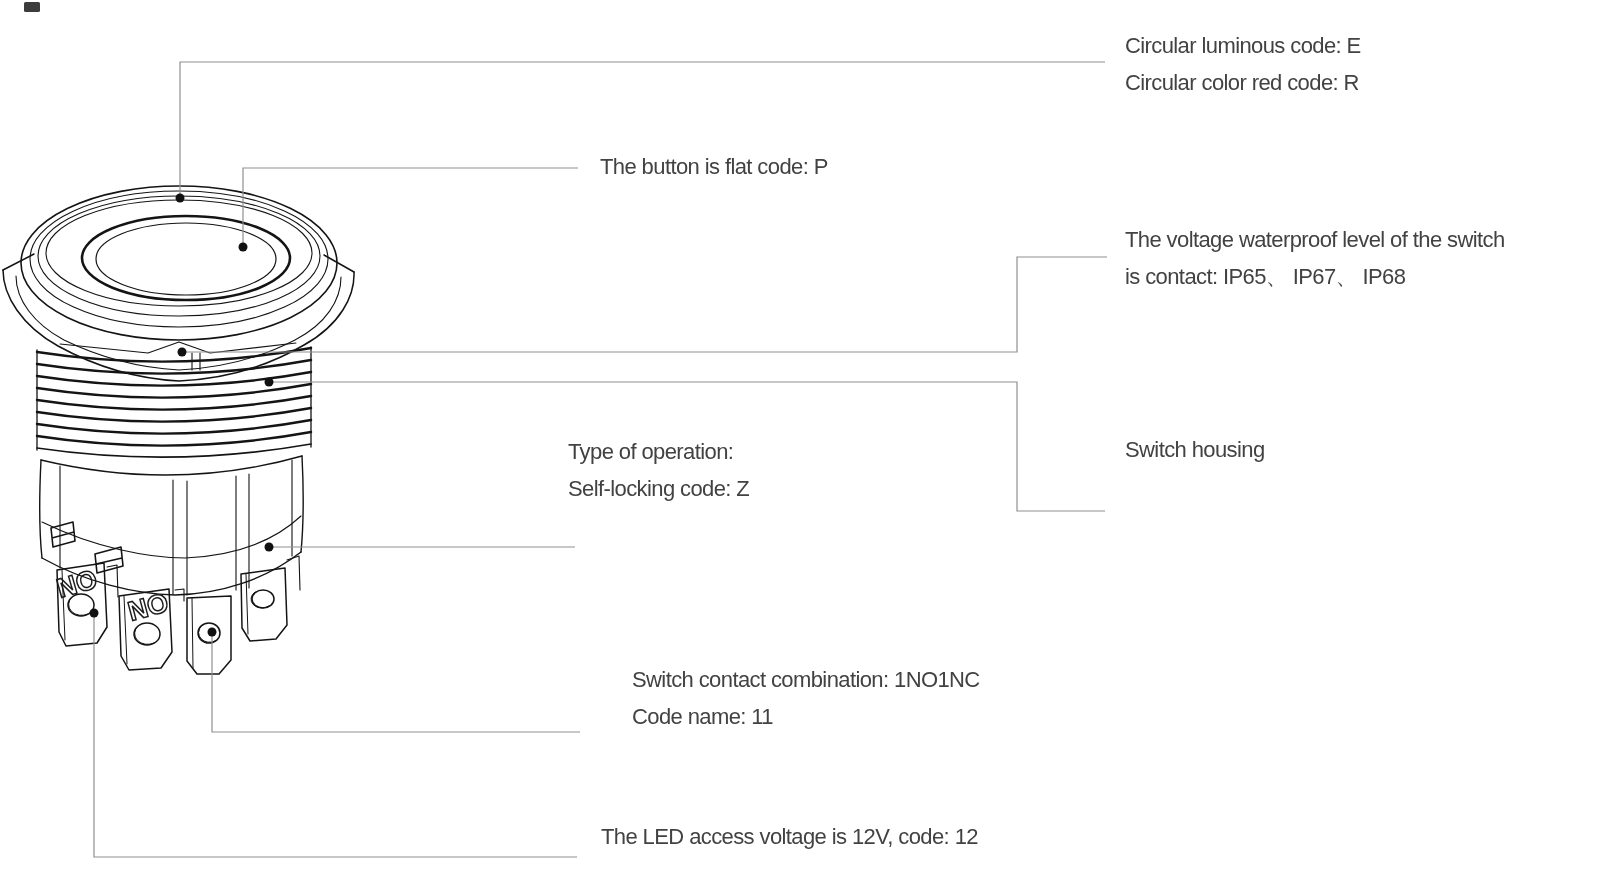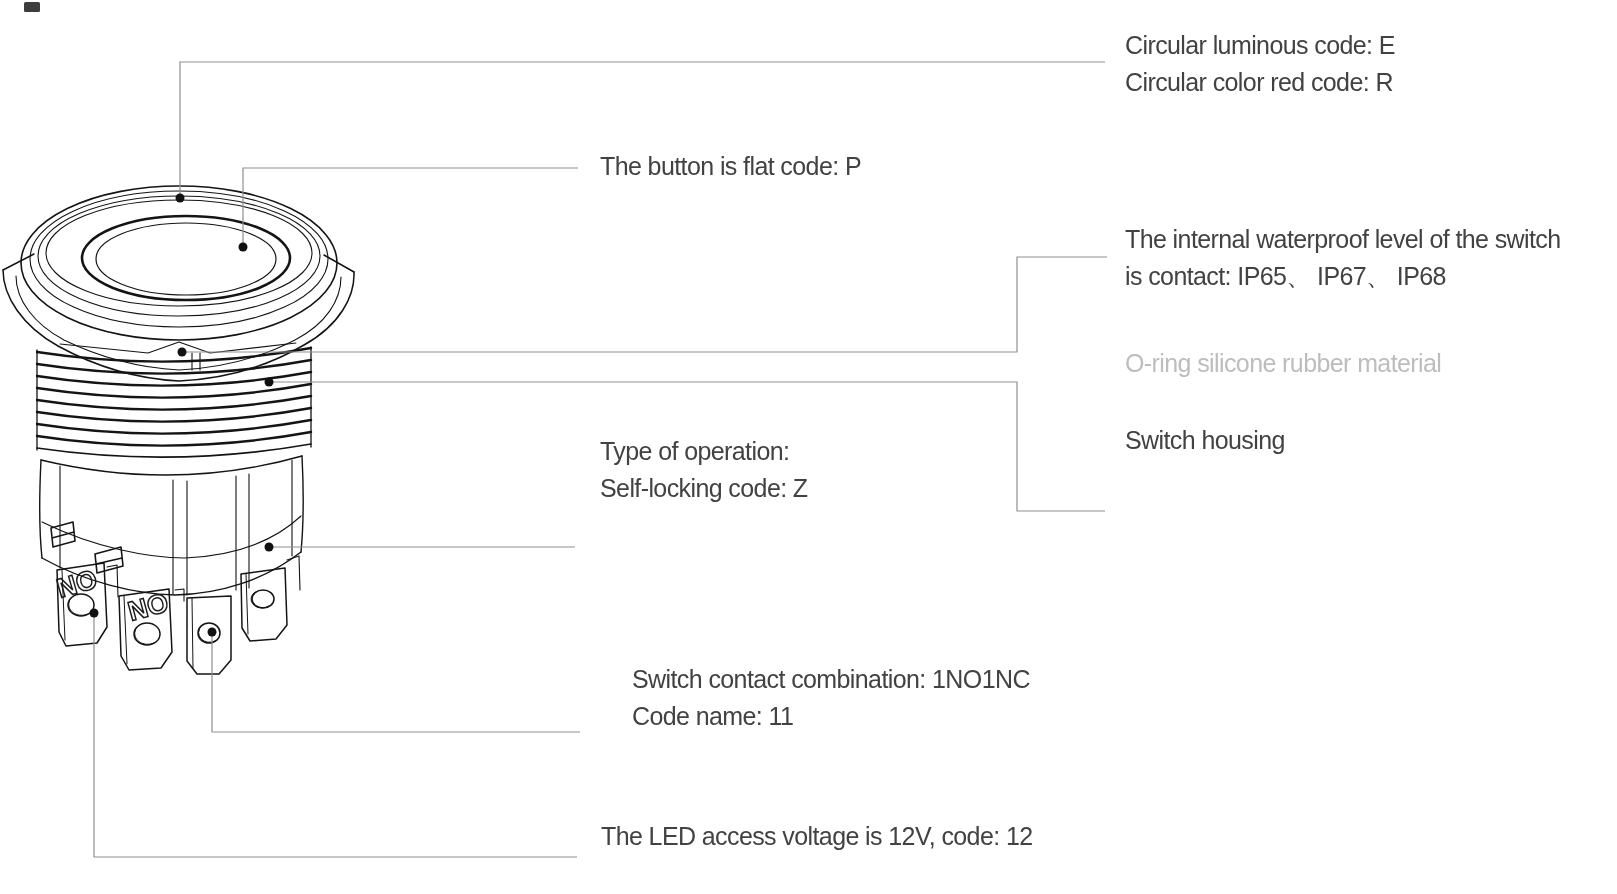--- a/index.html
+++ b/index.html
@@ -5,21 +5,21 @@
   html,body{margin:0;padding:0;}
   body{
     width:1617px;height:894px;position:relative;overflow:hidden;
     background:#ffffff;
     font-family:"Liberation Sans","DejaVu Sans",sans-serif;
   }
   #stage{position:absolute;inset:0;}
   svg{position:absolute;left:0;top:0;}
   .anno{
     position:absolute;
-    font-size:25px;line-height:37px;letter-spacing:-0.6px;
+    font-size:22px;line-height:37px;letter-spacing:-0.6px;
     color:#424242;white-space:nowrap;
   }
   .anno.muted{color:#bdbdbd;}
   .anno div{height:37px;}
 </style>
 </head>
 <body>
 
 <div id="stage">
 
@@ -131,33 +131,30 @@
   <div class="anno" style="left:1125px;top:27px">
     <div>Circular luminous code: E</div>
     <div>Circular color red code: R</div>
   </div>
 
   <div class="anno" style="left:600px;top:148px">
     <div>The button is flat code: P</div>
   </div>
 
   <div class="anno" style="left:1125px;top:221px">
-    <div>The internal waterproof level of the switch</div>
+    <div>The voltage waterproof level of the switch</div>
     <div>is contact: IP65、 IP67、 IP68</div>
   </div>
 
-  <div class="anno muted" style="left:1125px;top:345px">
-    <div>O-ring silicone rubber material</div>
-  </div>
 
-  <div class="anno" style="left:1125px;top:422px">
+  <div class="anno" style="left:1125px;top:431px">
     <div>Switch housing</div>
   </div>
 
-  <div class="anno" style="left:600px;top:433px">
+  <div class="anno" style="left:568px;top:433px">
     <div>Type of operation:</div>
     <div>Self-locking code: Z</div>
   </div>
 
   <div class="anno" style="left:632px;top:661px">
     <div>Switch contact combination: 1NO1NC</div>
     <div>Code name: 11</div>
   </div>
 
   <div class="anno" style="left:601px;top:818px">

